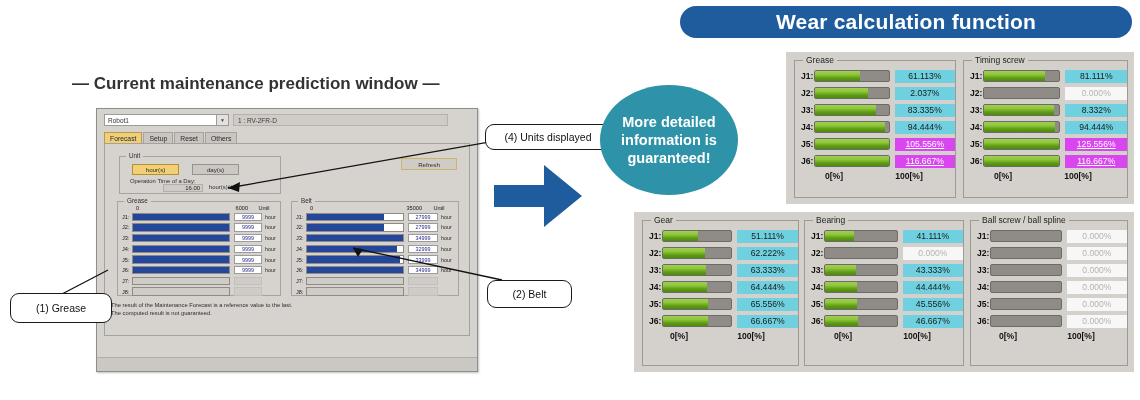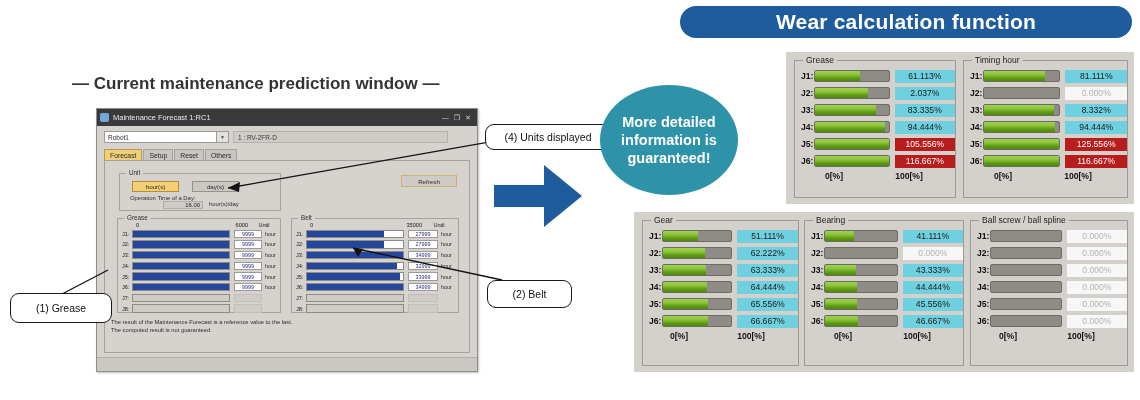--- a/index.html
+++ b/index.html
@@ -177,46 +177,37 @@
   }
   .wbar i{
     display:block;height:100%;
     background:linear-gradient(to bottom,#9fcf4f 0%,#8fc63d 35%,#5f9c14 70%,#4e8a0c 100%);
   }
   .wval{
     height:13px;font-size:8.6px;display:flex;align-items:center;justify-content:center;
     box-sizing:border-box;
   }
   .wval.cyan{background:#6fd0e0;color:#1b1b1b;}
-  .wval.red{background:#b91c1c;color:#ffffff;}
+  .wval.red{background:#d946ef;color:#ffffff;text-decoration:underline;}
   .wval.zero{background:#f7f7f7;color:#b6b3b0;}
   .wscale{
     display:flex;font-size:8.6px;color:#111;font-weight:bold;margin-top:1px;
   }
 </style>
 </head>
 <body>
 
 <div class="abs" id="wear-banner">
   <span class="txt">Wear calculation function</span>
 </div>
 
 <div class="abs" id="left-caption">— Current maintenance prediction window —</div>
 
 <div class="abs" id="app-window">
 
-  <div id="title-bar">
-    <span class="ticon"></span>
-    <span class="ttext">Maintenance Forecast 1:RC1</span>
-    <span class="wbtns">
-      <span>—</span>
-      <span>❐</span>
-      <span>✕</span>
-    </span>
-  </div>
 
   <div id="app-body">
     <div class="row-top">
       <div class="combo">
         <span>Robot1</span>
         <span class="caret">▼</span>
       </div>
       <div class="robotmodel">
         <span>1 : RV-2FR-D</span>
       </div>
@@ -468,21 +459,21 @@
           </div>
           <div class="wval red" style="width: 62px; margin-left: 5px;">116.667%</div>
         </div>
         <div class="wscale">
           <span style="width: 78px; text-align: center;">0[%]</span>
           <span style="width: 72px; text-align: center;">100[%]</span>
         </div>
       </div>
     </div>
     <div class="wgbox" style="left: 177px; top: 8px; width: 163px; height: 136px;">
-      <span class="wglabel">Timing hour</span>
+      <span class="wglabel">Timing screw</span>
       <div style="padding-top: 8px;">
         <div class="wrow">
           <div class="wlbl">J1:</div>
           <div class="wbar" style="width: 78px;">
             <i style="width: 81.111%;"></i>
           </div>
           <div class="wval cyan" style="width: 62px; margin-left: 5px;">81.111%</div>
         </div>
         <div class="wrow">
           <div class="wlbl">J2:</div>

